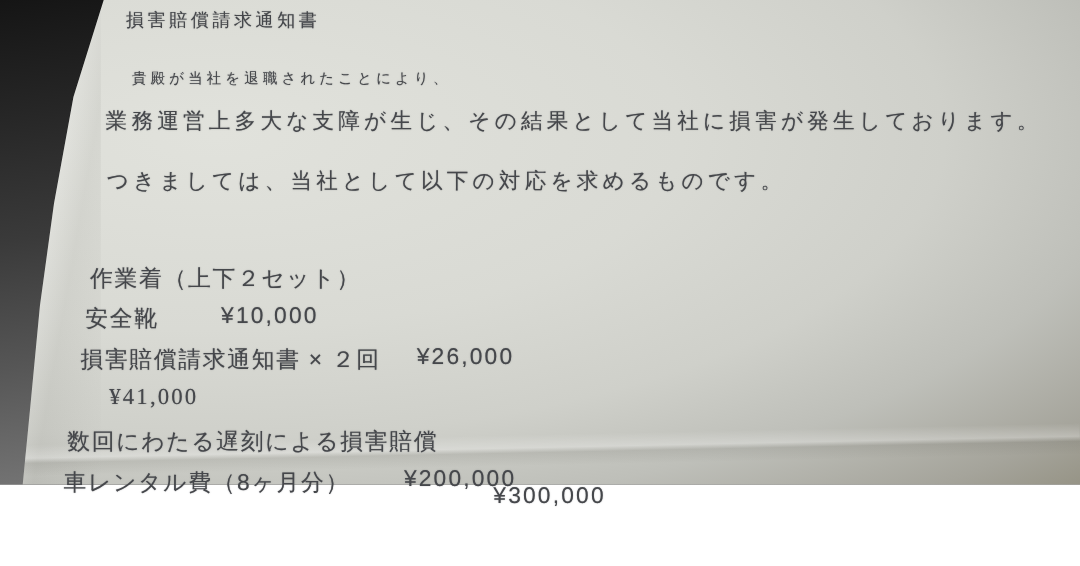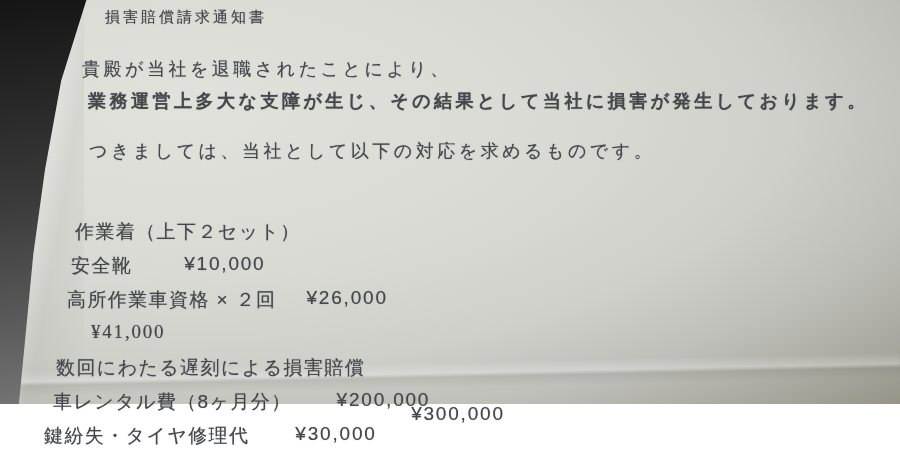--- a/index.html
+++ b/index.html
@@ -87,34 +87,33 @@
     position: absolute;
     left: 105px;
     top: 8px;
     font-size: 15px;
     letter-spacing: 3px;
     font-weight: 500;
   }
 
   .p-line1 {
     position: absolute;
-    left: 82px;
+    left: 110px;
     top: 57px;
-    font-size: 18px;
+    font-size: 12px;
     letter-spacing: 3.5px;
   }
 
   .p-line2 {
     position: absolute;
     left: 88px;
     top: 89px;
     font-size: 18px;
     letter-spacing: 3.5px;
     white-space: nowrap;
-    font-weight: bold;
   }
 
   .p-line3 {
     position: absolute;
     left: 89px;
     top: 139px;
     font-size: 18px;
     letter-spacing: 3.5px;
   }
 
@@ -174,38 +173,34 @@
       <div class="claim-row">
         <span class="label">作業着（上下２セット）</span>
       </div>
 
       <div class="claim-row">
         <span class="label">安全靴</span>
         <span class="amount">¥10,000</span>
       </div>
 
       <div class="claim-row">
-        <span class="label">高所作業車資格 × ２回</span>
+        <span class="label">損害賠償請求通知書 × ２回</span>
         <span class="amount">¥26,000</span>
       </div>
 
       <div class="claim-row">
         <span class="amount">¥41,000</span>
       </div>
 
       <div class="claim-row">
         <span class="label">数回にわたる遅刻による損害賠償</span>
         <span class="amount">¥300,000</span>
       </div>
 
       <div class="claim-row">
         <span class="label">車レンタル費（8ヶ月分）</span>
         <span class="amount">¥200,000</span>
       </div>
 
-      <div class="claim-row">
-        <span class="label">鍵紛失・タイヤ修理代</span>
-        <span class="amount">¥30,000</span>
-      </div>
 
     </div>
   </div>
 </div>
 
 </body></html>

